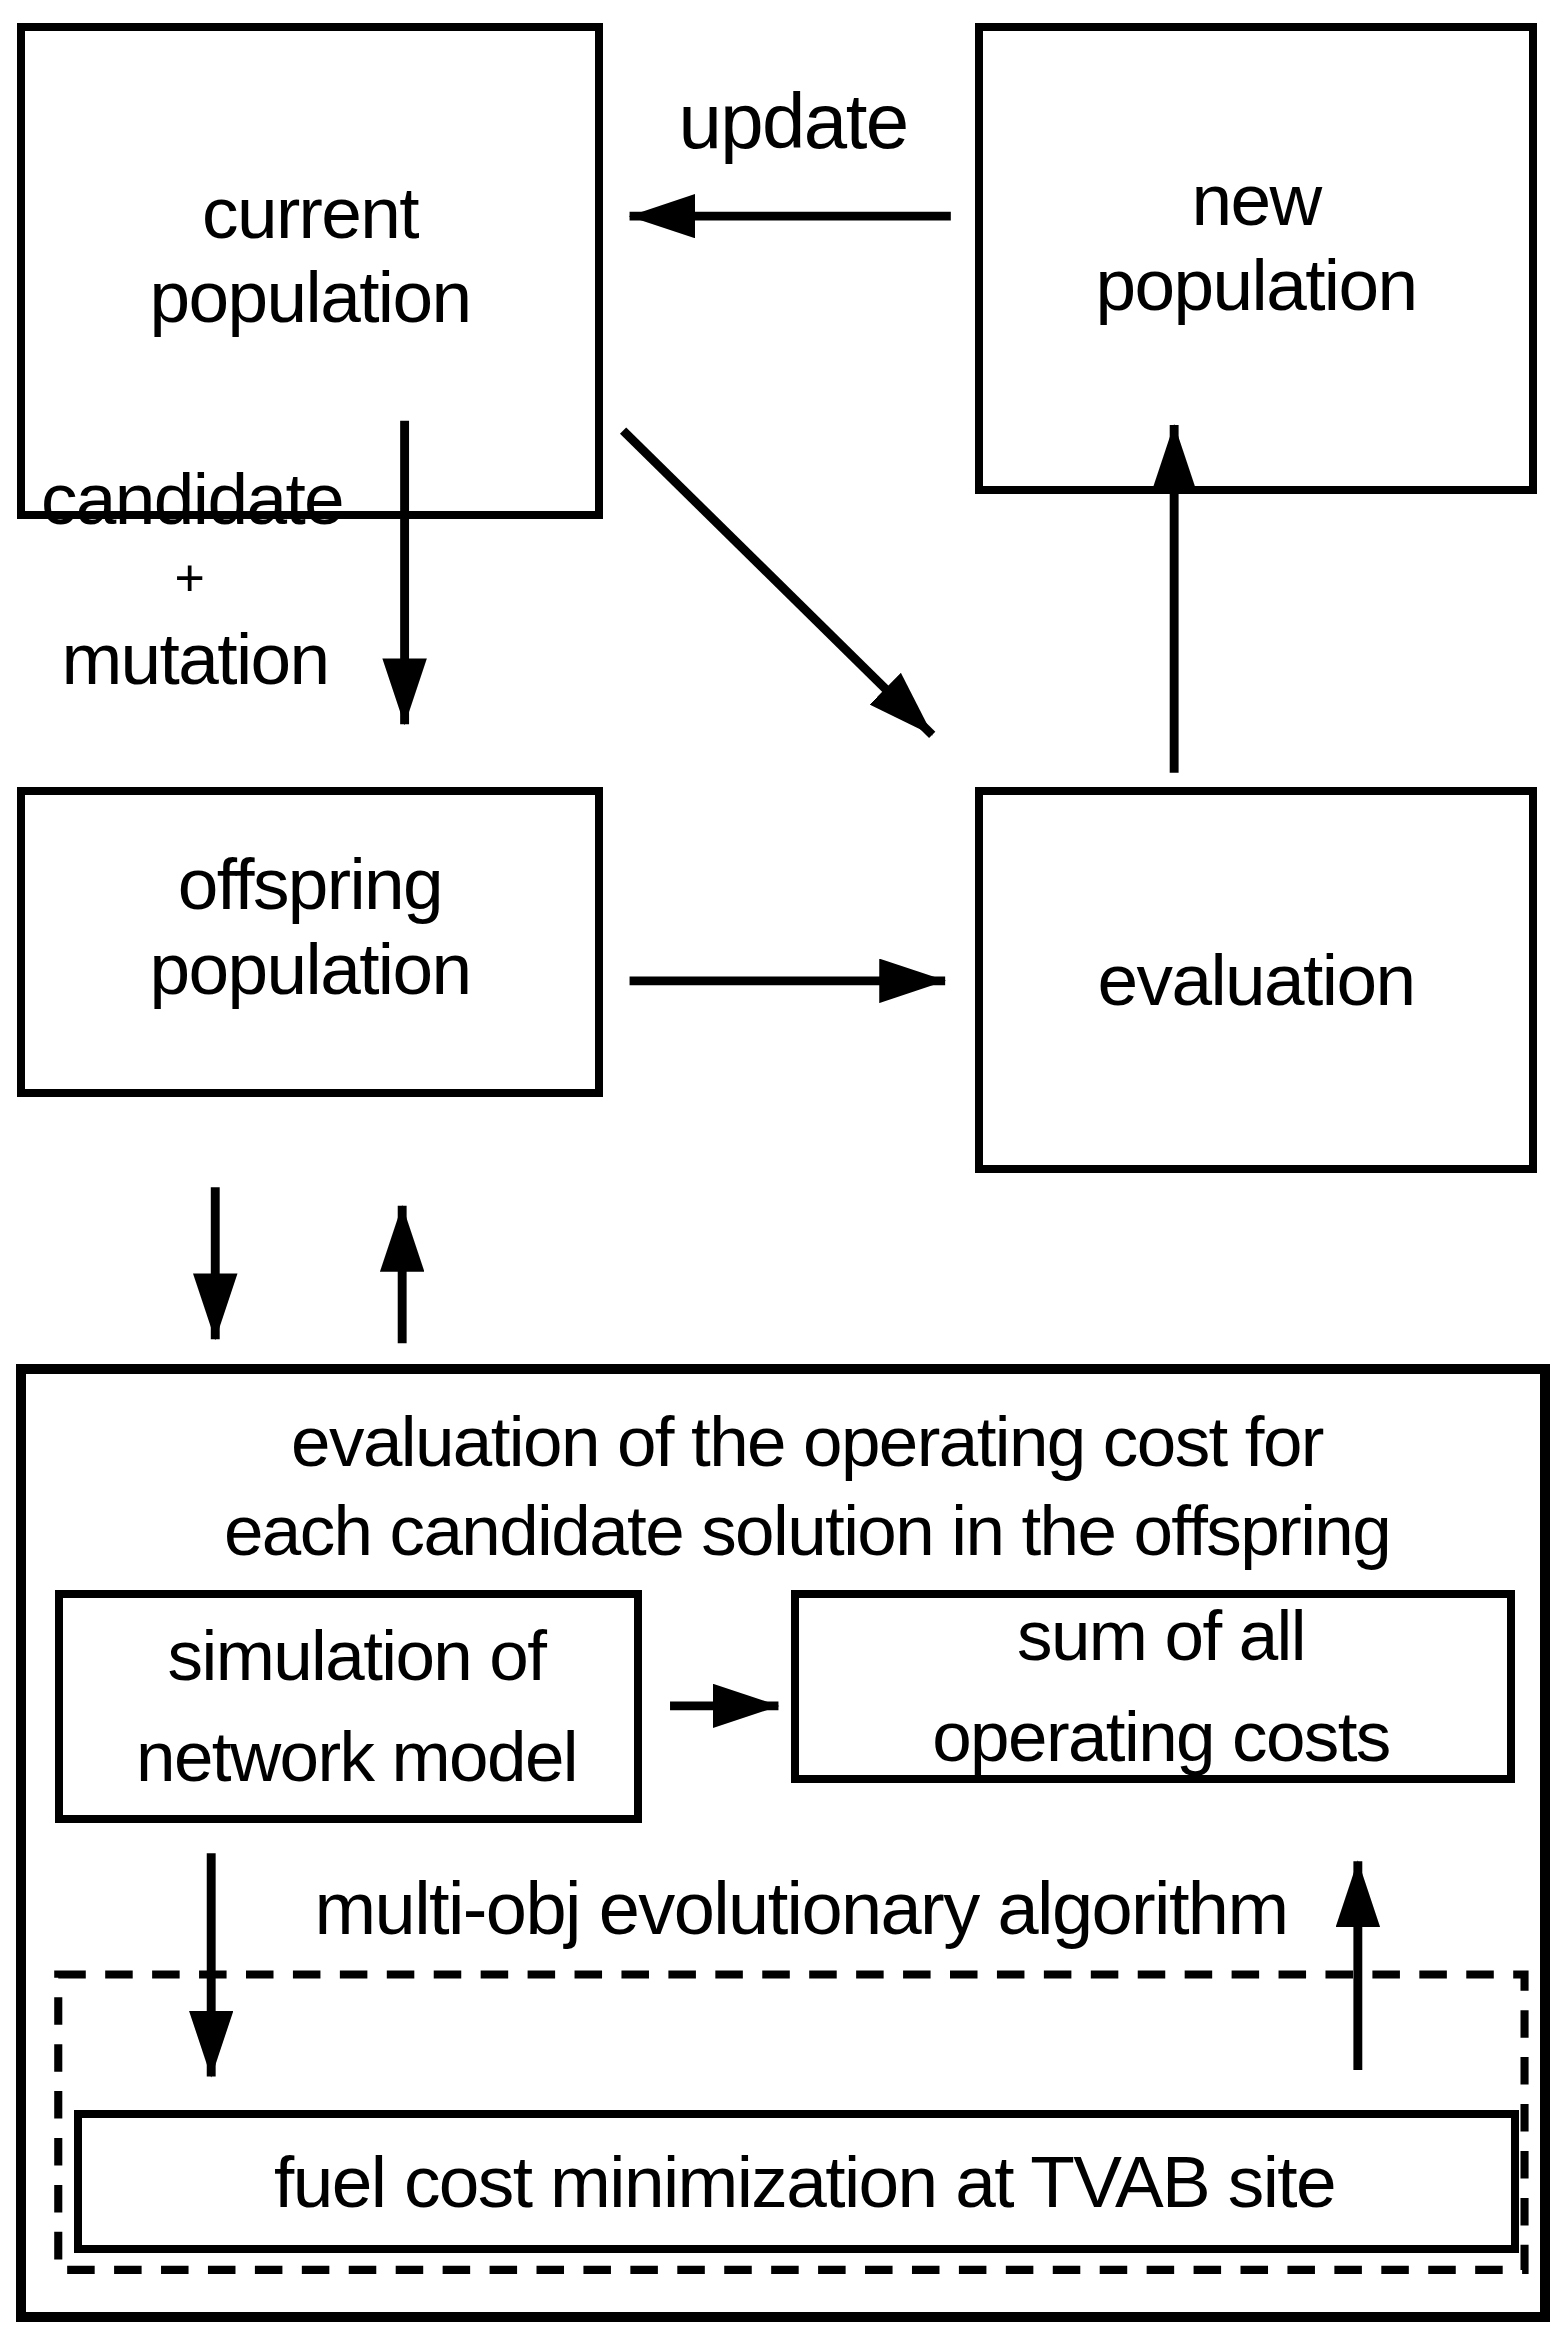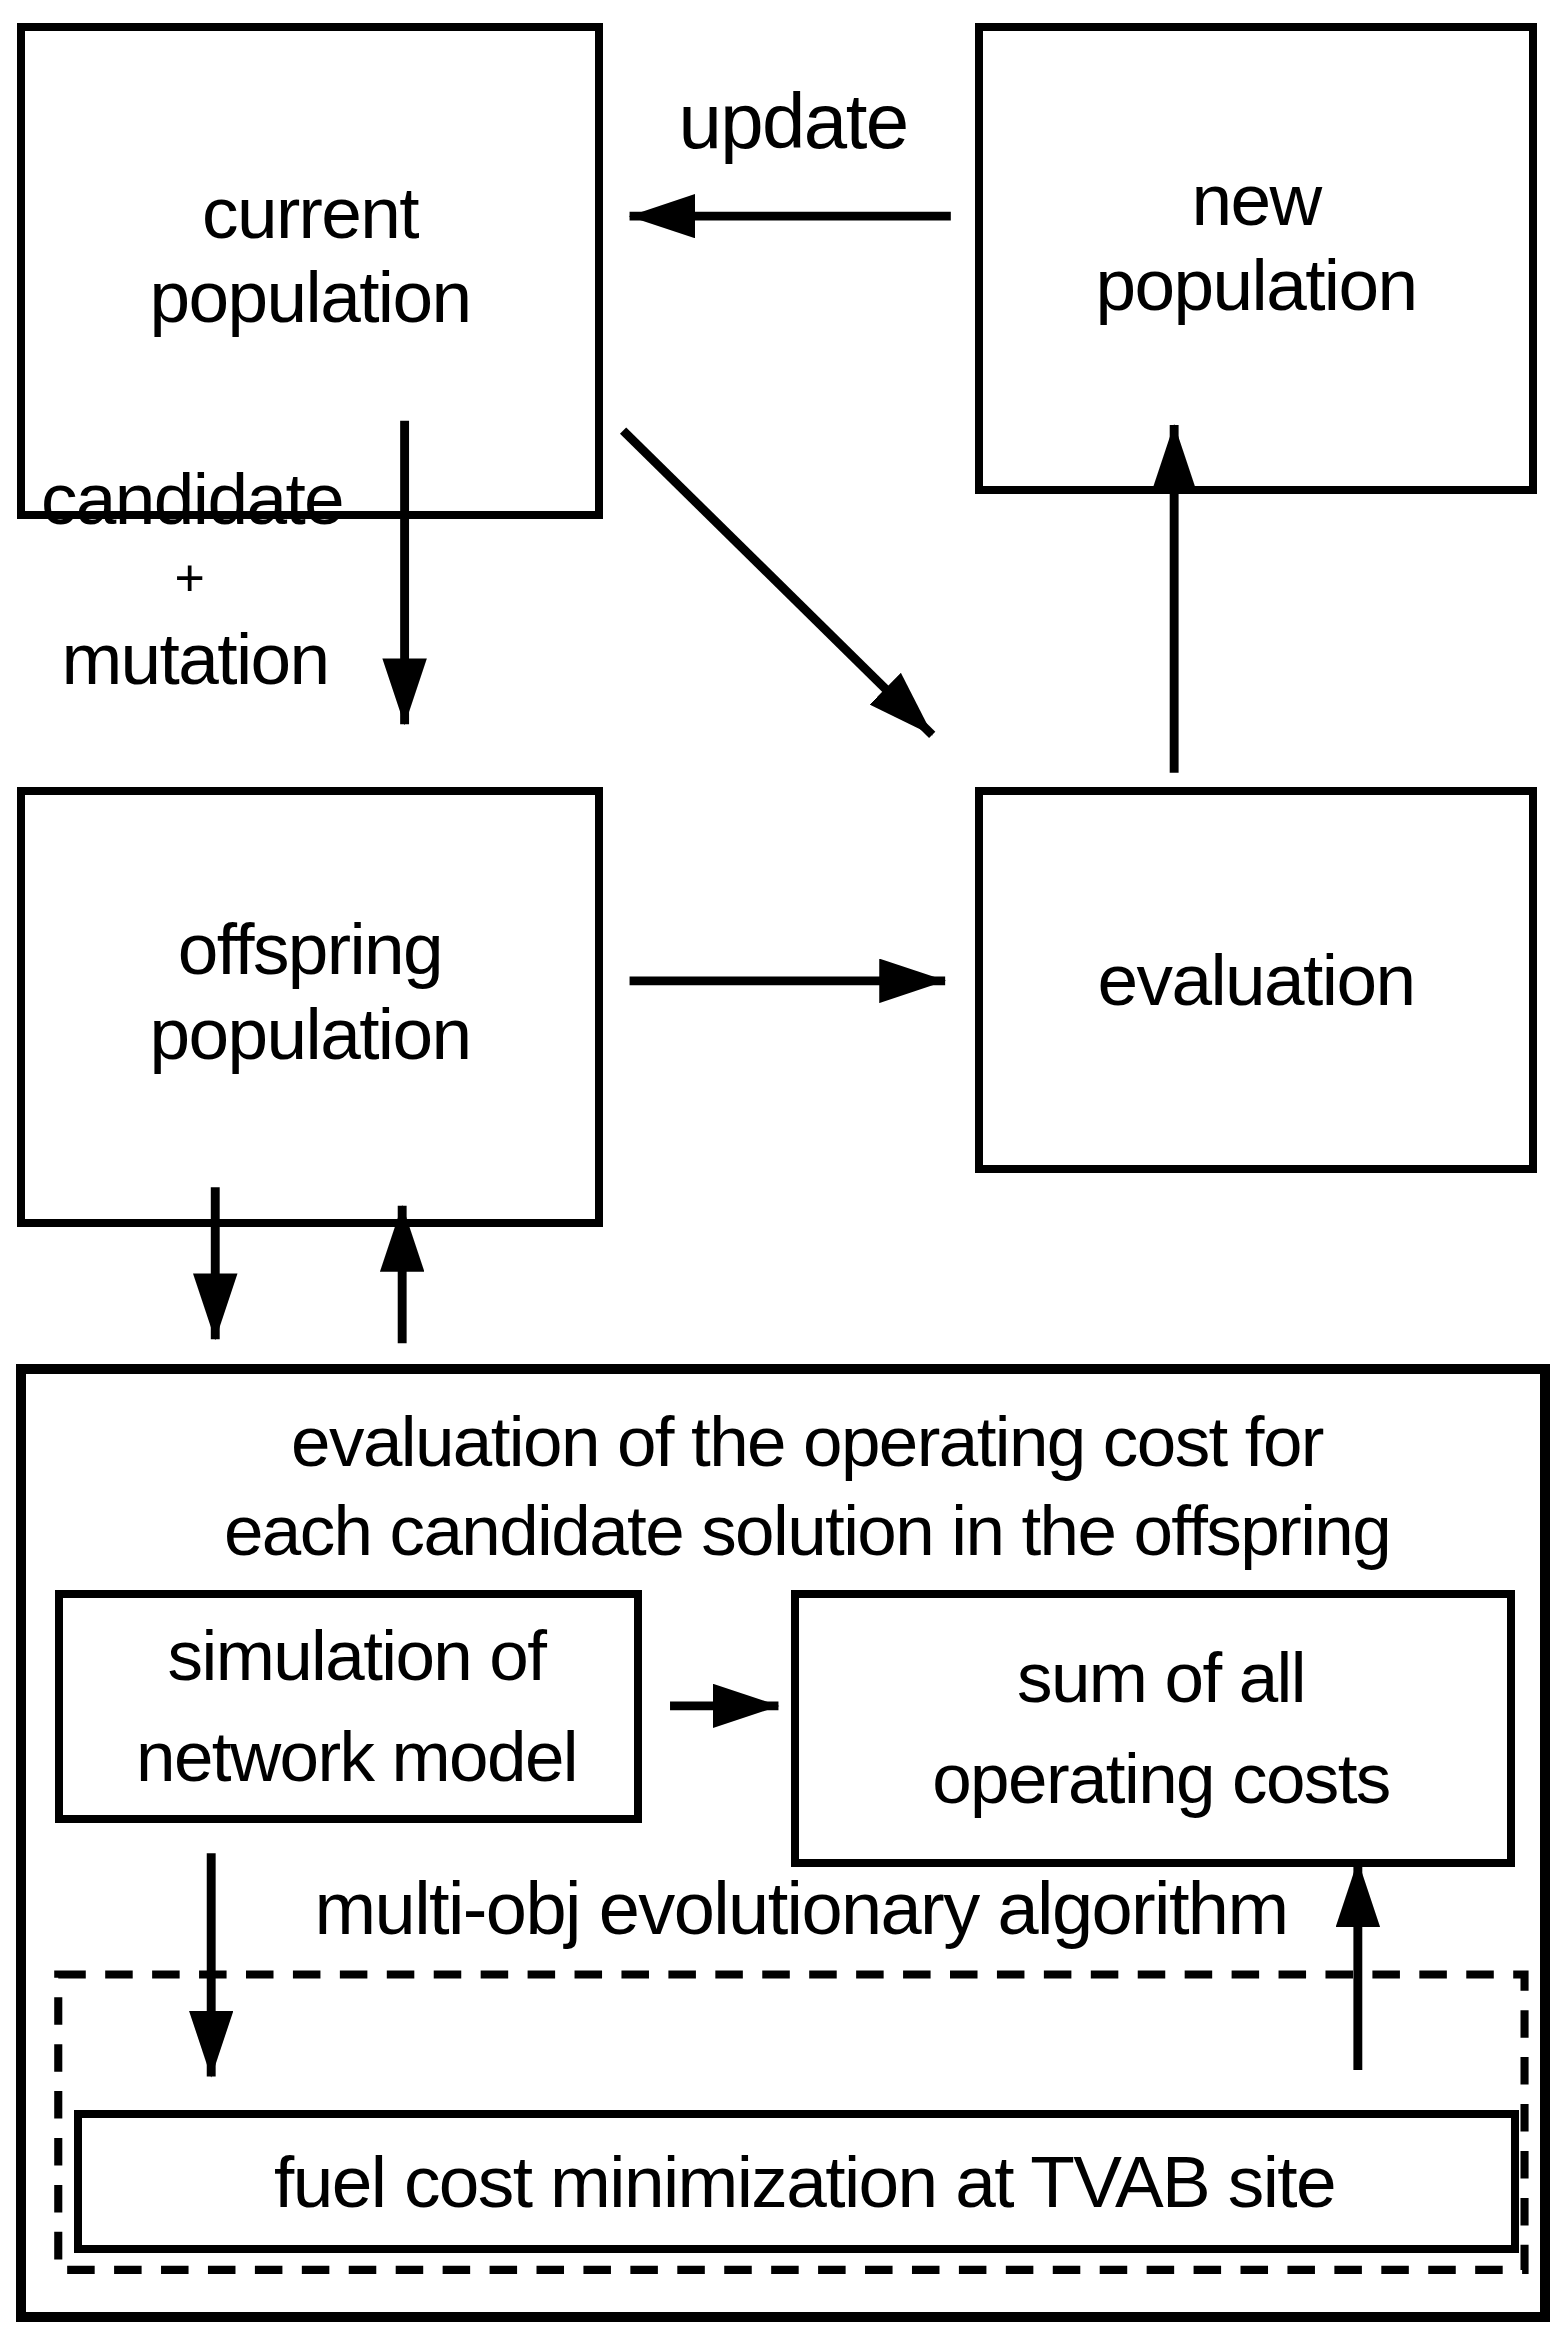--- a/index.html
+++ b/index.html
@@ -101,21 +101,21 @@
     </div>
   </div>
 
   <div class="node" id="box-new" style="left:975px;top:22.7px;width:562px;height:471px;">
     <div class="lbl">
       <div>new</div>
       <div>population</div>
     </div>
   </div>
 
-  <div class="node" id="box-offspring" style="left:17px;top:787px;width:586px;height:440px;">
+  <div class="node" id="box-offspring" style="left:17px;top:787px;width:586px;height:310px;">
     <div class="lbl">
       <div>offspring</div>
       <div>population</div>
     </div>
   </div>
 
   <div class="node" id="box-selection" style="left:975px;top:787px;width:562px;height:386px;">
     <div class="lbl" style="padding-bottom:0;">evaluation</div>
   </div>
 
@@ -126,21 +126,21 @@
     </div>
   </div>
 
   <div class="node inner-node" id="box-simulation" style="left:55px;top:1590px;width:587px;height:233px;">
     <div class="lbl">
       <div>simulation of</div>
       <div>network model</div>
     </div>
   </div>
 
-  <div class="node inner-node" id="box-sum" style="left:791px;top:1590px;width:724px;height:277px;">
+  <div class="node inner-node" id="box-sum" style="left:791px;top:1590px;width:724px;height:193px;">
     <div class="lbl">
       <div>sum of all</div>
       <div>operating costs</div>
     </div>
   </div>
 
   <div class="node inner-node" id="box-fuel" style="left:74px;top:2110px;width:1445px;height:143px;">
     <div class="lbl">fuel cost minimization at TVAB site</div>
   </div>
 

